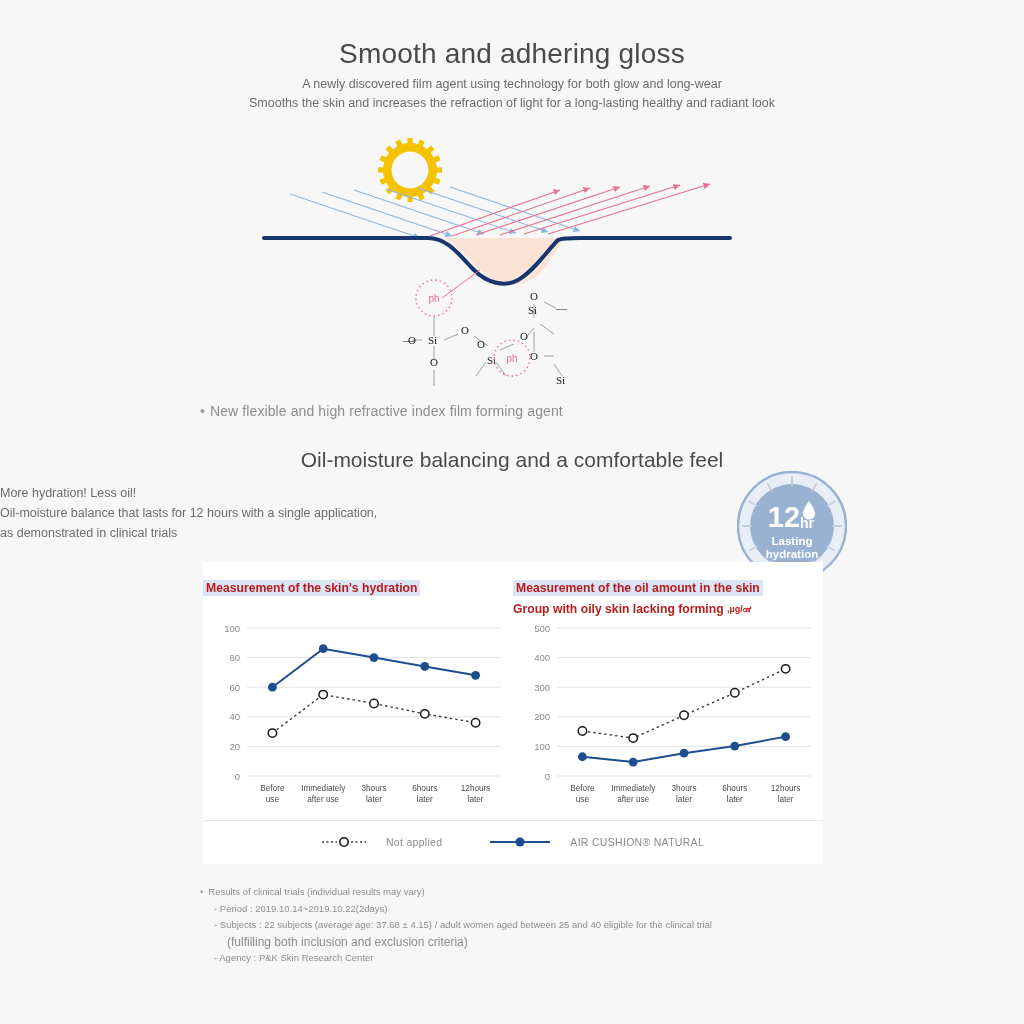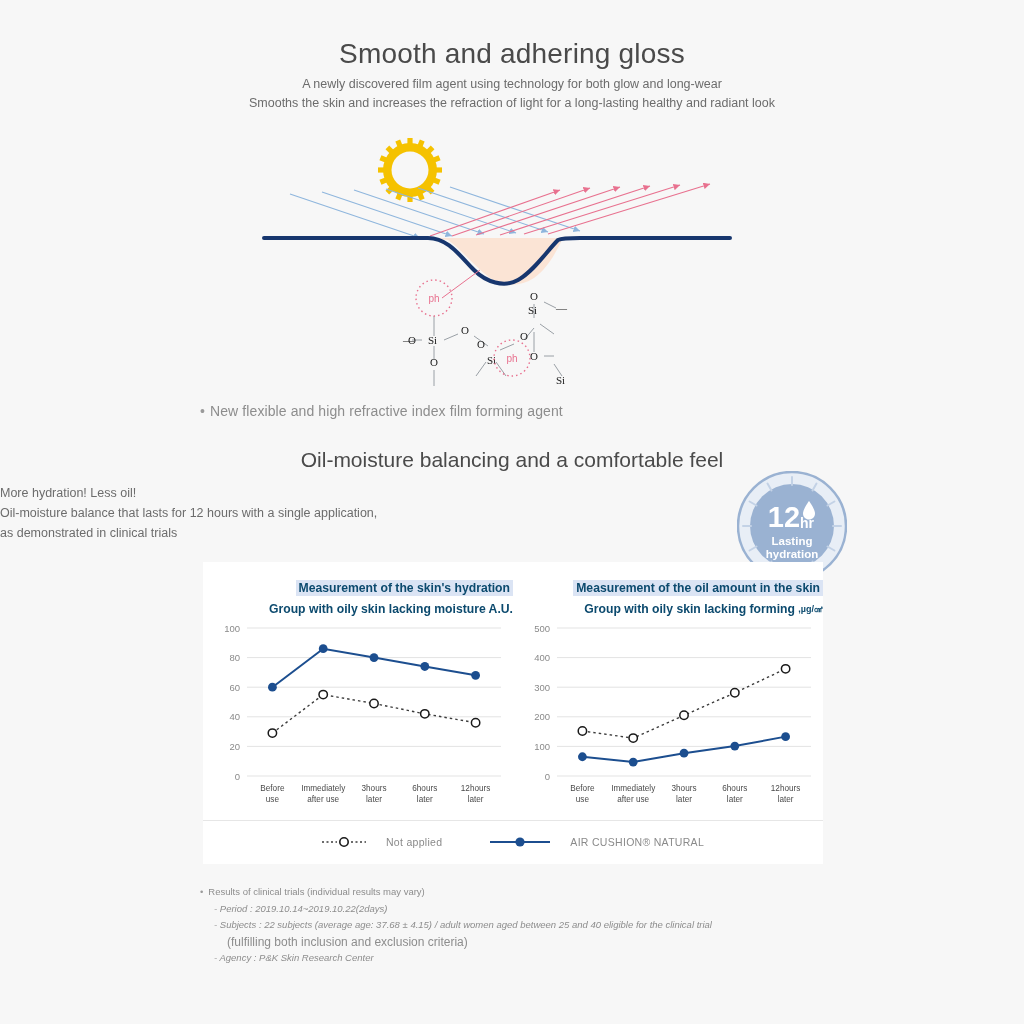--- a/index.html
+++ b/index.html
@@ -53,22 +53,22 @@
   }
   .panel-divider {
     position: absolute; left: 0; top: 258px; width: 620px; height: 1px;
     background: #e6e6e6;
   }
   .chart-wrap { position: absolute; top: 0; width: 310px; height: 258px; }
   .chart-left { left: 0; }
   .chart-right { left: 310px; }
 
   .chart-title {
-    position: absolute; top: 17px; left: 0; width: 310px; text-align: right;
-    font-size: 12.2px; color: #0c4a6e; font-weight: 700; line-height: 19px;
+    position: absolute; top: 17px; left: 0; width: 310px; text-align: left;
+    font-size: 12.2px; color: #b91c1c; font-weight: 700; line-height: 19px;
   }
   .chart-title .hl {
     background: #dbe4f4; padding: 1px 3px;
   }
   .chart-title .l2 { display:block; margin-top: 2px; }
   .chart-title .unit { font-size: 9px; vertical-align: 1px; }
 
   .plot { position: absolute; left: 0; top: 58px; width: 310px; height: 200px; }
   .plot svg { display:block; }
 
@@ -77,21 +77,21 @@
     position: absolute; left: 0; top: 258px; width: 620px; height: 44px;
     display: flex; align-items: center; justify-content: center; gap: 48px;
   }
   .legend-item { display: flex; align-items: center; gap: 20px; }
   .legend-item span.lbl { font-size: 10.5px; color: #8a8a8a; letter-spacing: .3px; }
 
   
   .footnotes { position: absolute; left: 200px; top: 884px; width: 700px; }
   .fn-main { font-size: 9.5px; color: #8d8d8d; line-height: 16.5px; }
   .fn-main .dot { color: #9a9a9a; margin-right: 5px; }
-  .fn-sub { font-size: 9.5px; color: #8d8d8d; line-height: 16.5px; margin-left: 14px; font-style: italic; }
+  .fn-sub { font-size: 9.5px; color: #8d8d8d; line-height: 16.5px; margin-left: 14px; }
   .fn-cont { font-size: 12px; color: #8d8d8d; line-height: 16.5px; margin-left: 27px; }
 </style>
 </head>
 <body>
 
 <div class="page">
 
   <div class="sec1-title">Smooth and adhering gloss</div>
   <div class="sec1-sub">
     <div>A newly discovered film agent using technology for both glow and long-wear</div>
@@ -243,21 +243,20 @@
       <text x="55" y="74" text-anchor="middle" font-size="11.5" font-weight="700" fill="#ffffff" font-family="Liberation Sans, sans-serif">Lasting</text>
       <text x="55" y="87" text-anchor="middle" font-size="11.5" font-weight="700" fill="#ffffff" font-family="Liberation Sans, sans-serif">hydration</text>
     </svg>
   </div>
 
   <div class="panel">
 
     <div class="chart-wrap chart-left">
       <div class="chart-title">
         <span class="hl">Measurement of the skin's hydration</span>
-        <span class="l2">Group with oily skin lacking moisture A.U.</span>
       </div>
       <div class="plot">
         <svg width="310" height="200" viewBox="0 0 310 200" id="svg-hydration">
             <line x1="44" y1="156" x2="298" y2="156" stroke="#e3e3e3" stroke-width="1"></line>
             <text x="37" y="159.5" text-anchor="end" font-size="9.5" fill="#8a8a8a" font-family="Liberation Sans, sans-serif">0</text>
             <line x1="44" y1="126.4" x2="298" y2="126.4" stroke="#e3e3e3" stroke-width="1"></line>
             <text x="37" y="129.9" text-anchor="end" font-size="9.5" fill="#8a8a8a" font-family="Liberation Sans, sans-serif">20</text>
             <line x1="44" y1="96.8" x2="298" y2="96.8" stroke="#e3e3e3" stroke-width="1"></line>
             <text x="37" y="100.3" text-anchor="end" font-size="9.5" fill="#8a8a8a" font-family="Liberation Sans, sans-serif">40</text>
             <line x1="44" y1="67.2" x2="298" y2="67.2" stroke="#e3e3e3" stroke-width="1"></line>

